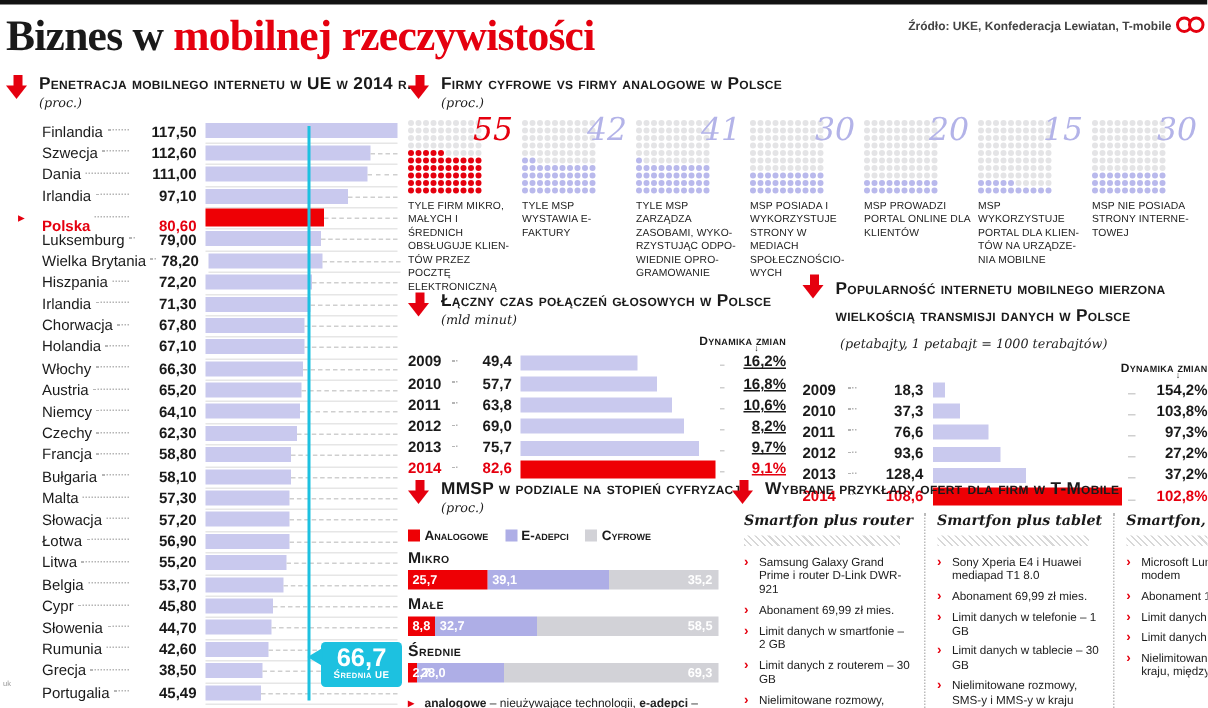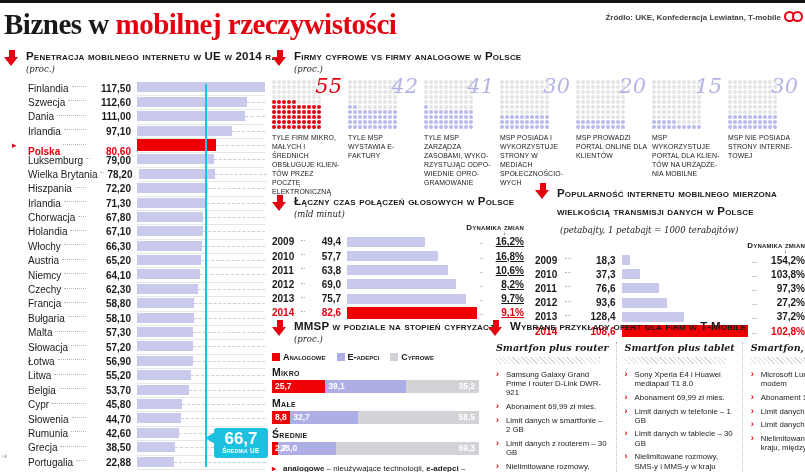--- a/index.html
+++ b/index.html
@@ -375,21 +375,21 @@
         <span class="c-dots"></span>
         <span class="c-val">38,50</span>
         <span class="c-track">
           <span class="c-bar" style="width: 37.6px;"></span>
           <span class="c-dash" style="left: 37.6px;"></span>
         </span>
       </div>
       <div class="c-row">
         <span class="c-name">Portugalia</span>
         <span class="c-dots"></span>
-        <span class="c-val">22,88</span>
+        <span class="c-val">45,49</span>
         <span class="c-track">
           <span class="c-bar" style="width: 36.6px;"></span>
           <span class="c-dash" style="left: 36.6px;"></span>
         </span>
       </div>
     </div>
 </div>
 
 <div class="panel" id="firms">
   <div class="sec-head">

